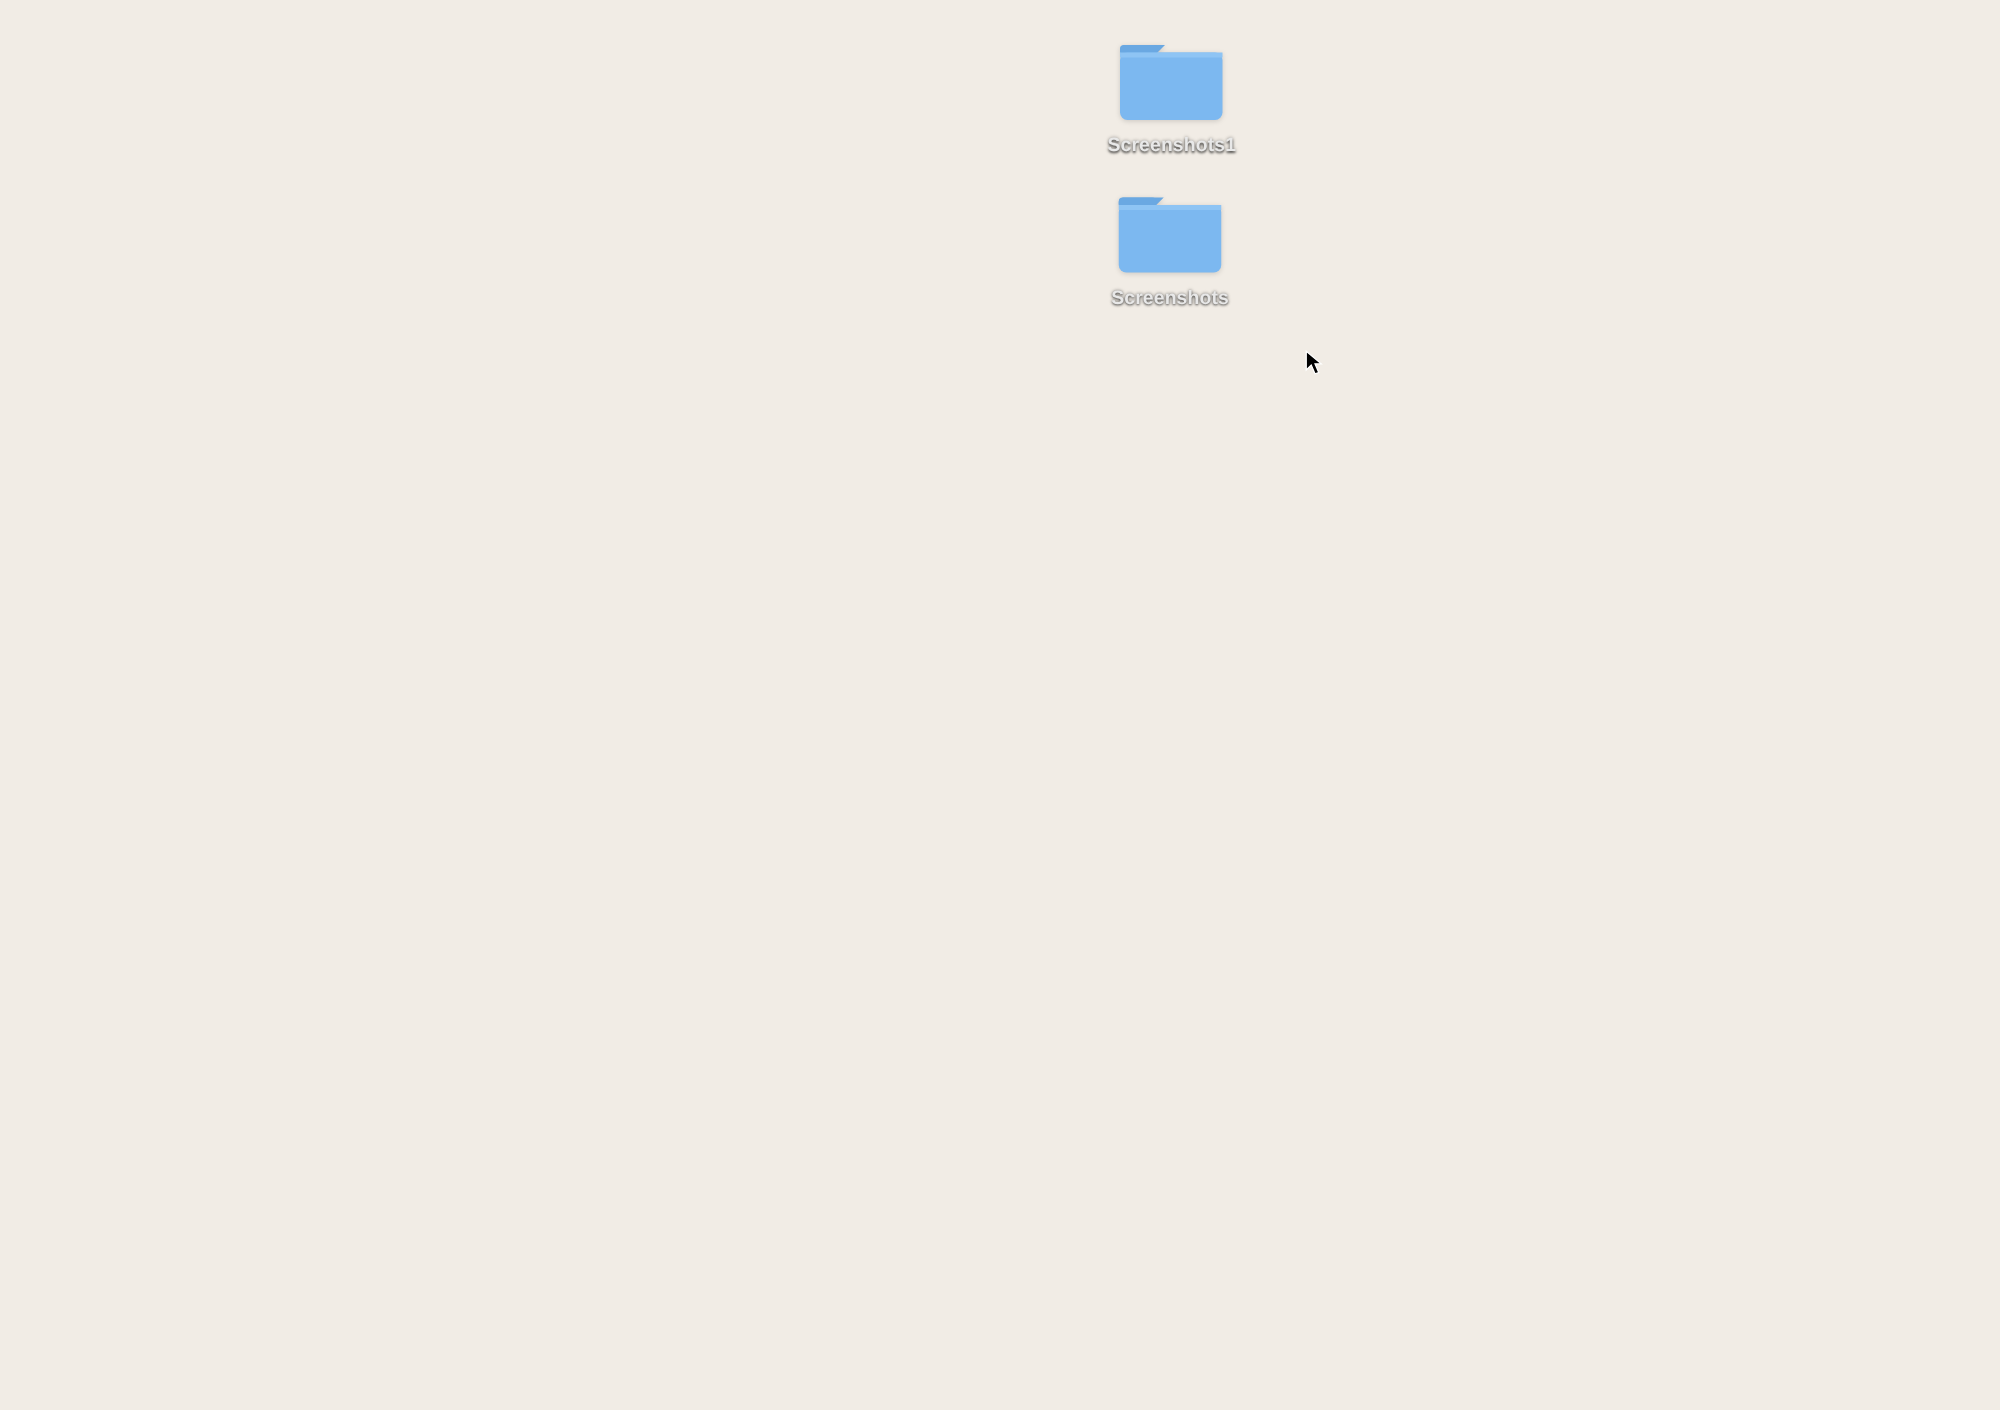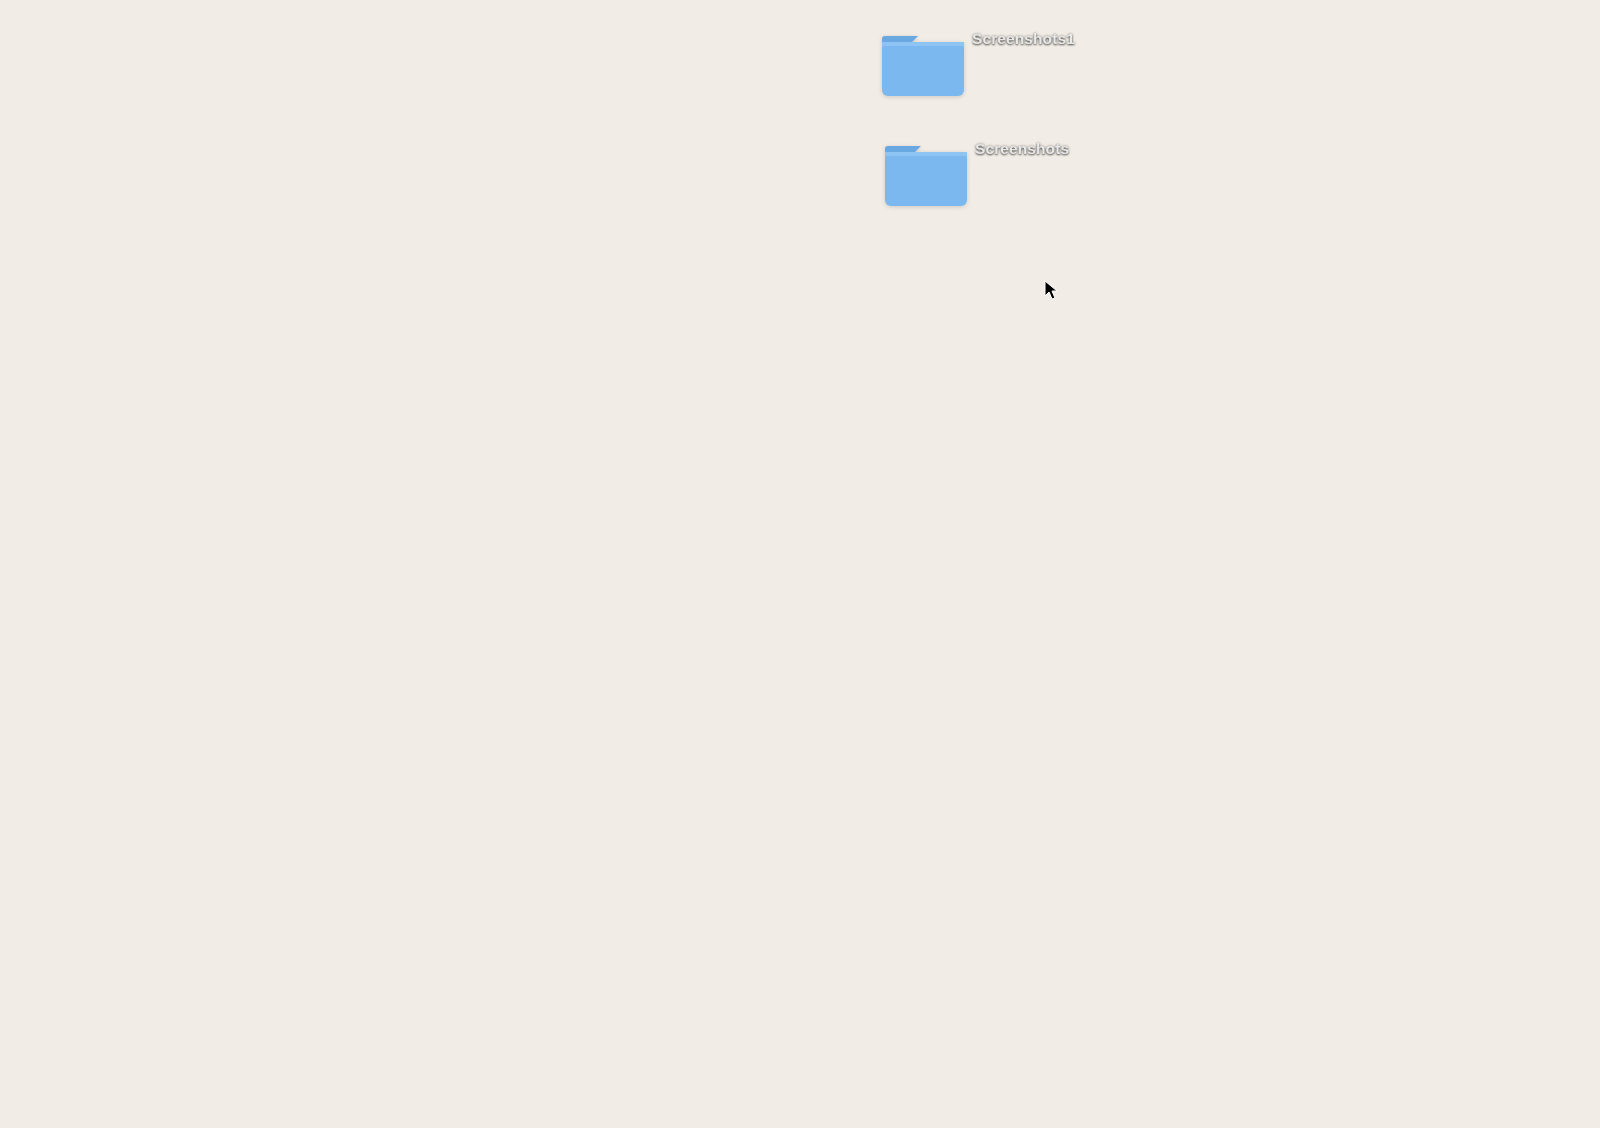--- a/index.html
+++ b/index.html
@@ -11,22 +11,22 @@
       width: 1600px;
       height: 1128px;
       background: #f1ece5;
       position: relative;
       font-family: -apple-system, BlinkMacSystemFont, "Helvetica Neue", sans-serif;
       overflow: hidden;
     }
     .desktop-item {
       position: absolute;
       display: flex;
-      flex-direction: row;
-      align-items: flex-start;
+      flex-direction: column;
+      align-items: center;
       cursor: pointer;
       user-select: none;
     }
     .folder-icon-wrap {
       width: 86px;
       height: 72px;
       position: relative;
       margin-bottom: 6px;
     }
     .folder-svg {
@@ -60,21 +60,21 @@
     <svg class="folder-svg" viewBox="0 0 86 72">
       <path d="M6 14 L32 14 L38 8 L6 8 C4 8 2 10 2 12 L2 14 Z" fill="#6aa8e2"></path>
       <rect x="2" y="8" width="30" height="8" rx="3" fill="#6aa8e2"></rect>
       <rect x="2" y="14" width="82" height="54" rx="6" fill="#7cb8f0"></rect>
       <rect x="2" y="14" width="82" height="4" fill="#8ec4f4"></rect>
     </svg>
   </div>
   <span class="folder-label">Screenshots1</span>
 </div>
 
-<div class="desktop-item" style="left:883px; top:138px;">
+<div class="desktop-item" style="left:883px; top:150px;">
   <div class="folder-icon-wrap">
     <svg class="folder-svg" viewBox="0 0 86 72">
       <path d="M6 14 L32 14 L38 8 L6 8 C4 8 2 10 2 12 L2 14 Z" fill="#6aa8e2"></path>
       <rect x="2" y="8" width="30" height="8" rx="3" fill="#6aa8e2"></rect>
       <rect x="2" y="14" width="82" height="54" rx="6" fill="#7cb8f0"></rect>
       <rect x="2" y="14" width="82" height="4" fill="#8ec4f4"></rect>
     </svg>
   </div>
   <span class="folder-label">Screenshots</span>
 </div>

